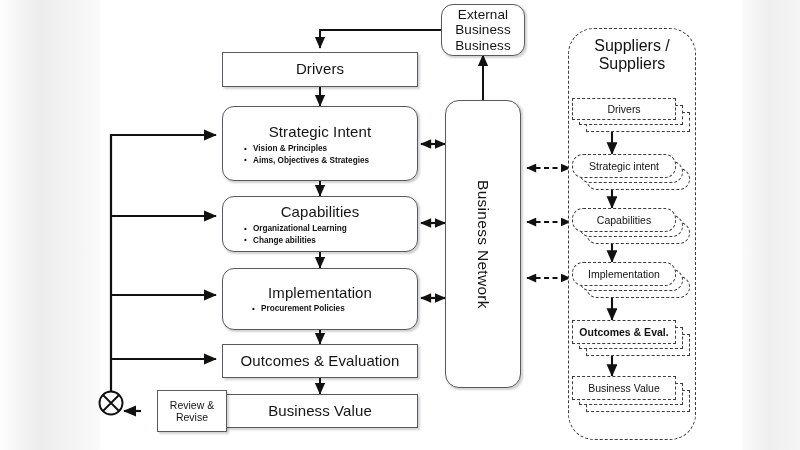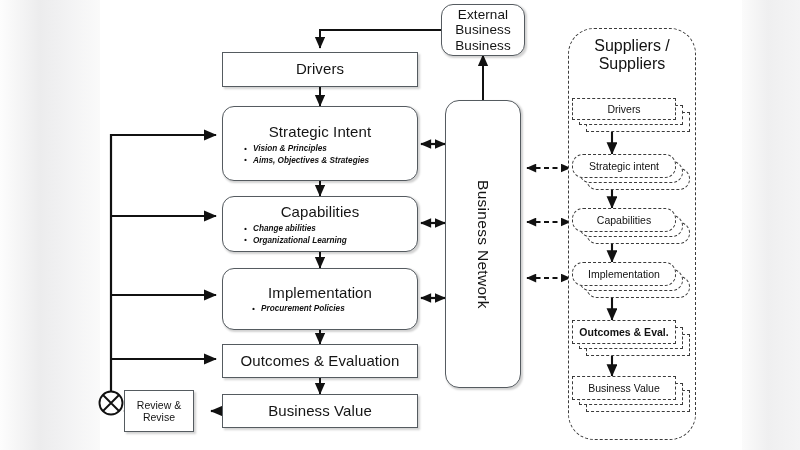--- a/index.html
+++ b/index.html
@@ -30,21 +30,21 @@
     box-sizing:border-box;
     display:flex;flex-direction:column;align-items:center;justify-content:center;
     box-shadow:1.5px 1.5px 2px rgba(0,0,0,.18);
   }
   .node.rounded{border-radius:12px;}
   .node .title{
     font-size:15px;color:#141414;line-height:1.12;text-align:center;
     letter-spacing:.1px;
   }
   .node ul{
-    margin:2px 0 0 0;padding:0;list-style:none;align-self:flex-start;font-style:italic;
+    margin:2px 0 0 0;padding:0;list-style:none;align-self:flex-start;
   }
   .node ul li{
     font-size:8.2px;color:#111;line-height:1.45;
     padding-left:12px;position:relative;white-space:nowrap;font-weight:bold;
   }
   .node ul li:before{
     content:"\2022";position:absolute;left:3px;top:-0.5px;font-size:8px;color:#111;
   }
   .bullets-wrap{width:100%;padding-left:18px;box-sizing:border-box;}
 
@@ -186,22 +186,22 @@
         <li>Vision &amp; Principles</li>
         <li>Aims, Objectives &amp; Strategies</li>
       </ul>
     </div>
   </div>
 
   <div class="node rounded" id="capabilities" style="left:222px;top:196px;width:196px;height:56px;padding-top:3px;">
     <div class="title">Capabilities</div>
     <div class="bullets-wrap">
       <ul>
+        <li>Organizational Learning</li>
         <li>Change abilities</li>
-        <li>Organizational Learning</li>
       </ul>
     </div>
   </div>
 
   <div class="node rounded" id="implementation" style="left:222px;top:268px;width:196px;height:62px;padding-top:2px;">
     <div class="title">Implementation</div>
     <div class="bullets-wrap" style="padding-left:26px;">
       <ul>
         <li>Procurement Policies</li>
       </ul>
@@ -209,21 +209,21 @@
   </div>
 
   <div class="node" id="outcomes" style="left:222px;top:344px;width:196px;height:34px;">
     <div class="title">Outcomes &amp; Evaluation</div>
   </div>
 
   <div class="node" id="business-value" style="left:222px;top:394px;width:196px;height:34px;">
     <div class="title">Business Value</div>
   </div>
 
-  <div class="review" id="review-revise" style="left:124px;top:390px;width:70px;height:42px;">
+  <div class="review" id="review-revise" style="left:157px;top:390px;width:70px;height:42px;">
     <div>
       <div>Review &amp;</div>
       <div>Revise</div>
     </div>
   </div>
 
   <div class="partners-panel" style="left:568px;top:28px;width:128px;height:412px;">
   </div>
 
   <div class="partners-title" style="left:568px;top:37px;width:128px;">

